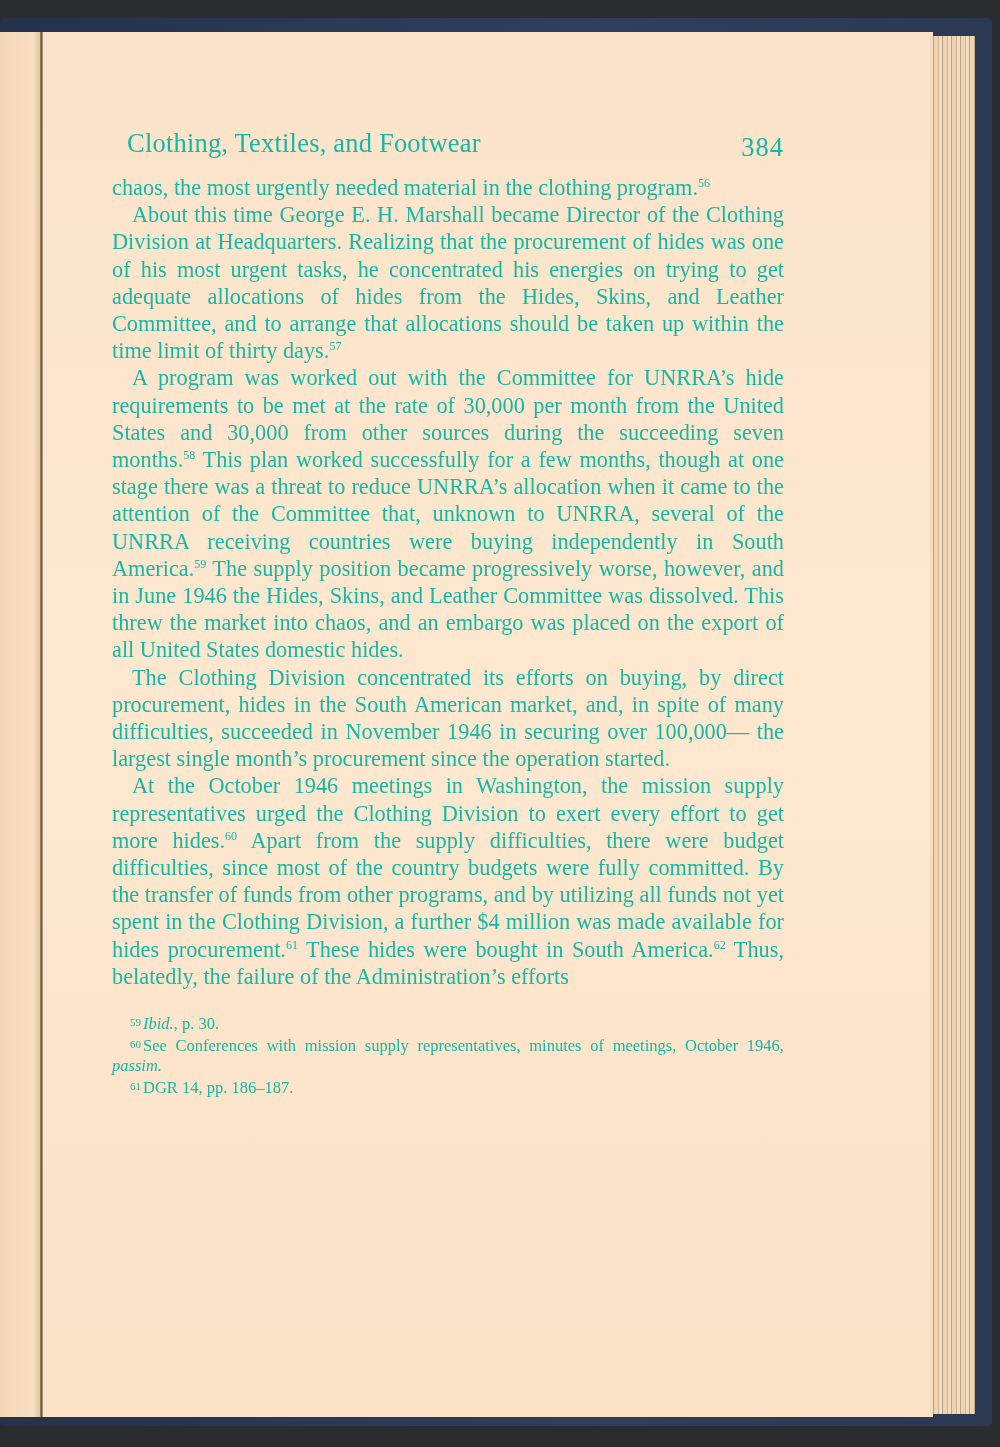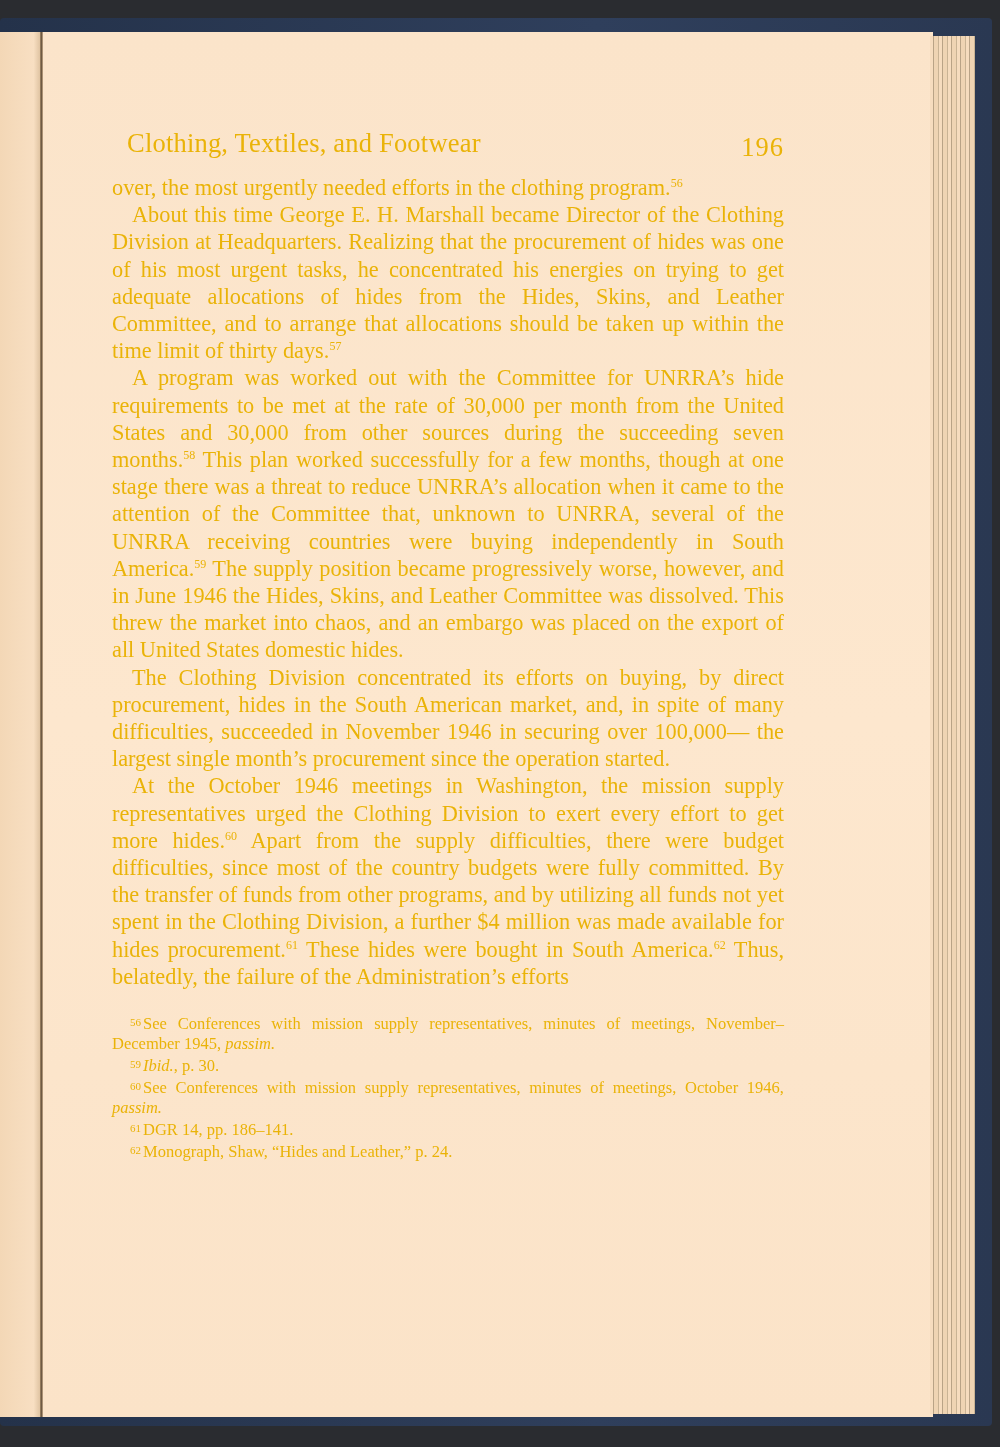--- a/index.html
+++ b/index.html
@@ -26,21 +26,21 @@
     background: linear-gradient(180deg, #fbe4ca 0%, #fde7ce 50%, #fbe3c8 100%);
   }
   .page-edges {
     position: absolute; left: 930px; top: 36px; width: 45px; height: 1378px;
     background: repeating-linear-gradient(90deg,
       #f6dcbe 0px, #f6dcbe 3px, #b9a386 3px, #b9a386 4px,
       #efd4b3 4px, #efd4b3 8px, #c9b394 8px, #c9b394 9px);
   }
   .content {
     position: absolute; left: 112px; top: 128px; width: 672px;
-    color: #eab308;
+    color: #14b8a6;
   }
   .running-head {
     position: relative; height: 46px;
     font-size: 26.5px;
   }
   .running-head .title {
     position: absolute; left: 15px; top: 0;
     letter-spacing: 0.2px;
   }
   .running-head .pageno {
@@ -67,29 +67,27 @@
 
 <div class="cover"></div>
 <div class="left-page"></div>
 <div class="gutter"></div>
 <div class="page"></div>
 <div class="page-edges"></div>
 
 <div class="content">
   <div class="running-head">
     <span class="title">Clothing, Textiles, and Footwear</span>
-    <span class="pageno">196</span>
+    <span class="pageno">384</span>
   </div>
   <div id="body-text">
-      <p class="para noindent"><span>over, the most urgently needed efforts in the clothing program.</span><sup class="fn">56</sup></p>
+      <p class="para noindent"><span>chaos, the most urgently needed material in the clothing program.</span><sup class="fn">56</sup></p>
       <p class="para"><span>About this time George E. H. Marshall became Director of the Clothing Division at Headquarters. Realizing that the procurement of hides was one of his most urgent tasks, he concentrated his energies on trying to get adequate allocations of hides from the Hides, Skins, and Leather Committee, and to arrange that allocations should be taken up within the time limit of thirty days.</span><sup class="fn">57</sup></p>
       <p class="para"><span>A program was worked out with the Committee for UNRRA’s hide requirements to be met at the rate of 30,000 per month from the United States and 30,000 from other sources during the succeeding seven months.</span><sup class="fn">58</sup><span> This plan worked successfully for a few months, though at one stage there was a threat to reduce UNRRA’s allocation when it came to the attention of the Committee that, unknown to UNRRA, several of the UNRRA receiving countries were buying independently in South America.</span><sup class="fn">59</sup><span> The supply position became progressively worse, however, and in June 1946 the Hides, Skins, and Leather Committee was dissolved. This threw the market into chaos, and an embargo was placed on the export of all United States domestic hides.</span></p>
       <p class="para"><span>The Clothing Division concentrated its efforts on buying, by direct procurement, hides in the South American market, and, in spite of many difficulties, succeeded in November 1946 in securing over 100,000— the largest single month’s procurement since the operation started.</span></p>
       <p class="para"><span>At the October 1946 meetings in Washington, the mission supply representatives urged the Clothing Division to exert every effort to get more hides.</span><sup class="fn">60</sup><span> Apart from the supply difficulties, there were budget difficulties, since most of the country budgets were fully committed. By the transfer of funds from other programs, and by utilizing all funds not yet spent in the Clothing Division, a further $4 million was made available for hides procurement.</span><sup class="fn">61</sup><span> These hides were bought in South America.</span><sup class="fn">62</sup><span> Thus, belatedly, the failure of the Administration’s efforts</span></p>
     </div>
   <div id="footnotes" class="footnotes">
-      <p class="footnote"><span class="num">56</span><span>See Conferences with mission supply representatives, minutes of meetings, November–December 1945, </span><i>passim.</i></p>
       <p class="footnote"><span class="num">59</span><i>Ibid.</i><span>, p. 30.</span></p>
       <p class="footnote"><span class="num">60</span><span>See Conferences with mission supply representatives, minutes of meetings, October 1946, </span><i>passim.</i></p>
-      <p class="footnote"><span class="num">61</span><span>DGR 14, pp. 186–141.</span></p>
-      <p class="footnote"><span class="num">62</span><span>Monograph, Shaw, “Hides and Leather,” p. 24.</span></p>
+      <p class="footnote"><span class="num">61</span><span>DGR 14, pp. 186–187.</span></p>
     </div>
 </div>
 
 </body></html>

